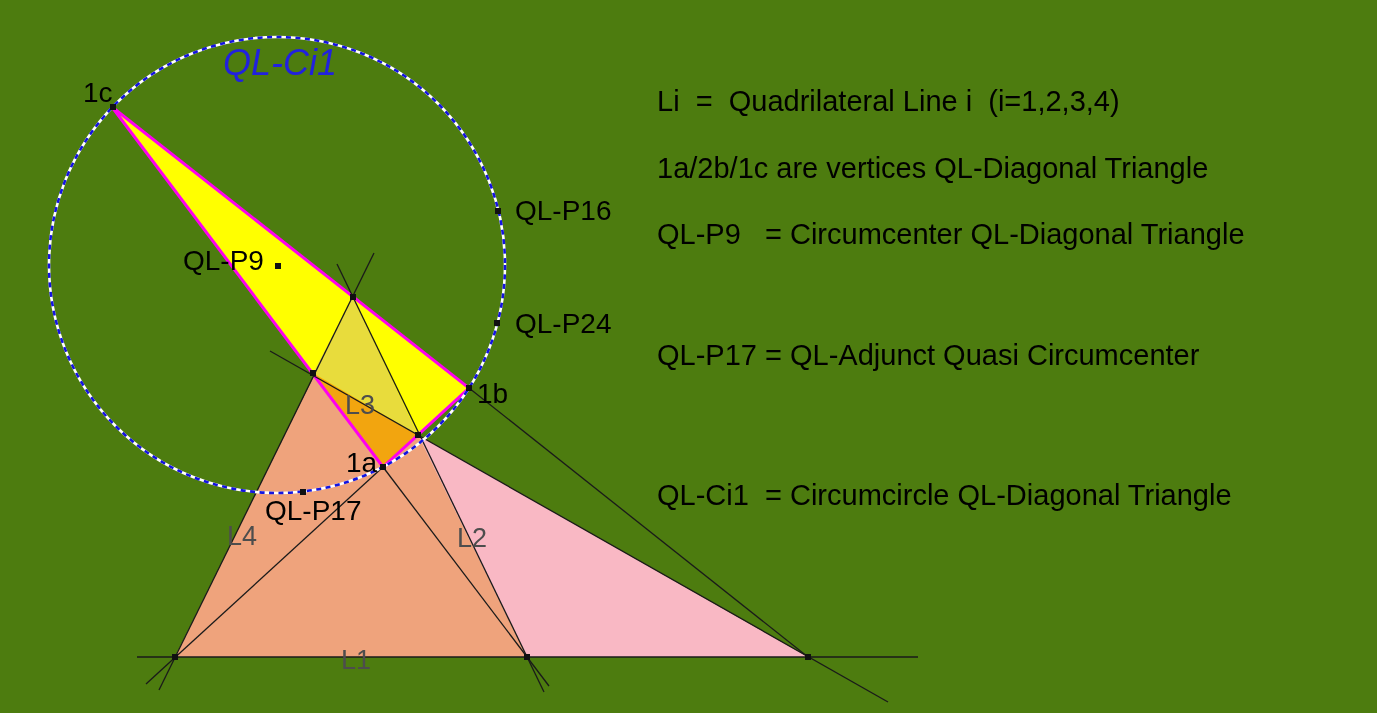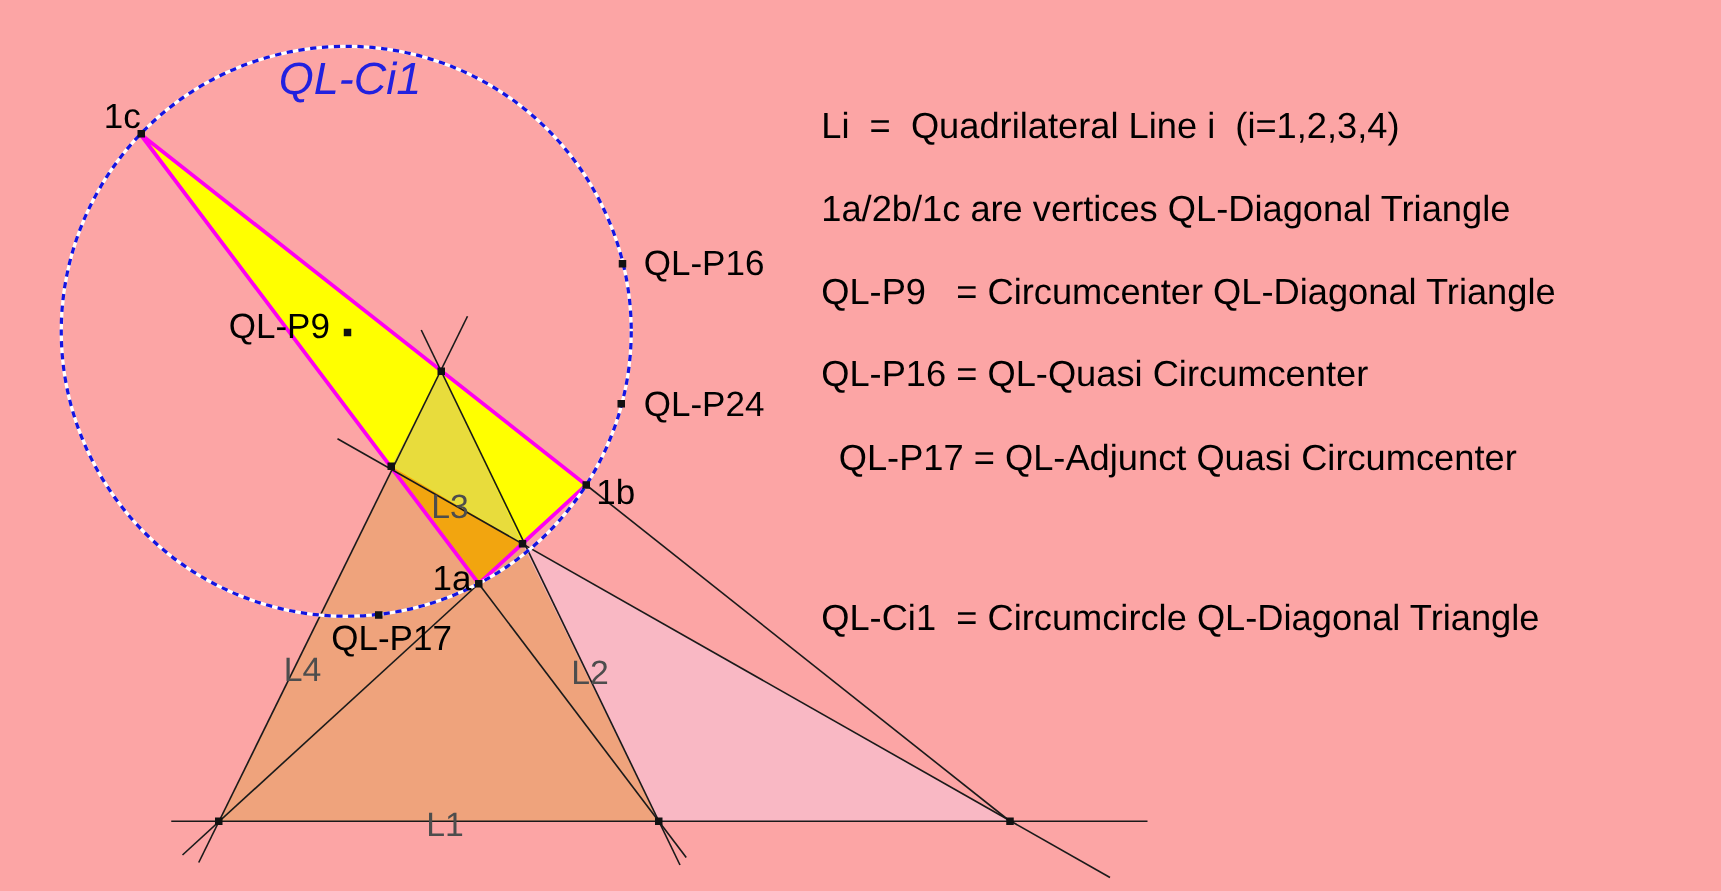--- a/index.html
+++ b/index.html
@@ -1,17 +1,17 @@
 <!DOCTYPE html>
 <html><head>
 <meta charset="utf-8">
 <style>
   html,body{margin:0;padding:0;background:#ffffff;}
   .stage{
-    position:relative;width:1377px;height:713px;background:#fca5a5;
+    position:relative;width:1377px;height:713px;background:#4d7c0f;
     overflow:hidden;font-family:"Liberation Sans",sans-serif;
   }
   .figure-svg{position:absolute;left:0;top:0;}
   .legend{position:absolute;left:0;top:0;width:1377px;height:713px;pointer-events:none;padding-left:37px;}
   .legend-row{
     position:absolute;white-space:pre;color:#000;
     font-size:29px;line-height:30px;letter-spacing:0px;
   }
 </style>
 </head>
@@ -57,17 +57,16 @@
       <text x="265" y="520" fill="#000000" font-size="28" font-family="&quot;Liberation Sans&quot;, sans-serif">QL-P17</text>
       <text x="345" y="414" fill="#4D4D4D" font-size="27" font-family="&quot;Liberation Sans&quot;, sans-serif">L3</text>
       <text x="227" y="545" fill="#4D4D4D" font-size="27" font-family="&quot;Liberation Sans&quot;, sans-serif">L4</text>
       <text x="457" y="547" fill="#4D4D4D" font-size="27" font-family="&quot;Liberation Sans&quot;, sans-serif">L2</text>
       <text x="341" y="669" fill="#4D4D4D" font-size="27" font-family="&quot;Liberation Sans&quot;, sans-serif">L1</text>
     </svg>
   <div class="legend">
     <div class="legend-row" style="left: 657px; top: 86px;">Li  =  Quadrilateral Line i  (i=1,2,3,4)</div>
     <div class="legend-row" style="left: 657px; top: 153px;">1a/2b/1c are vertices QL-Diagonal Triangle</div>
     <div class="legend-row" style="left: 657px; top: 219px; text-align: right;">QL-P9   = Circumcenter QL-Diagonal Triangle</div>
-    <div class="legend-row" style="left: 657px; top: 285px;">QL-P16 = QL-Quasi Circumcenter</div>
-    <div class="legend-row" style="left: 657px; top: 352px; margin-left: 14px;">QL-P17 = QL-Adjunct Quasi Circumcenter</div>
+    <div class="legend-row" style="left: 657px; top: 340px;">QL-P17 = QL-Adjunct Quasi Circumcenter</div>
     <div class="legend-row" style="left: 657px; top: 480px;">QL-Ci1  = Circumcircle QL-Diagonal Triangle</div>
   </div>
 </div>
 
 </body></html>

